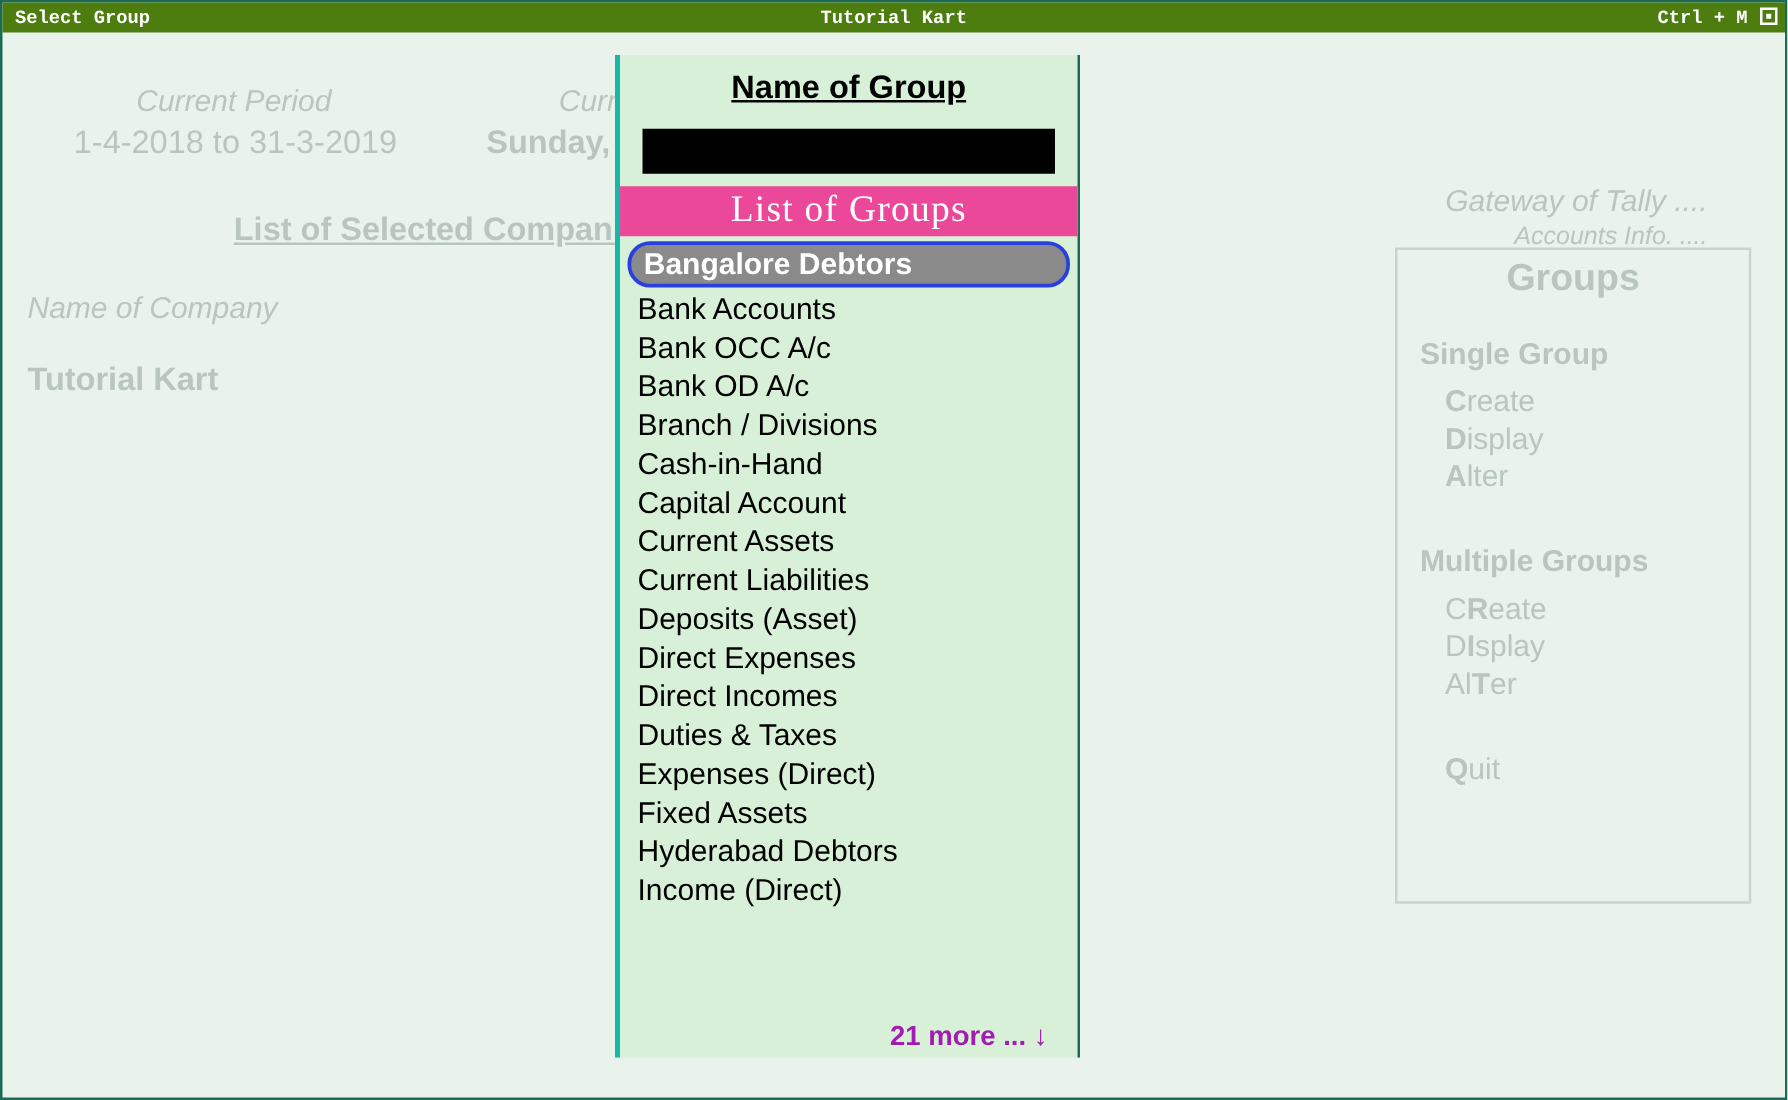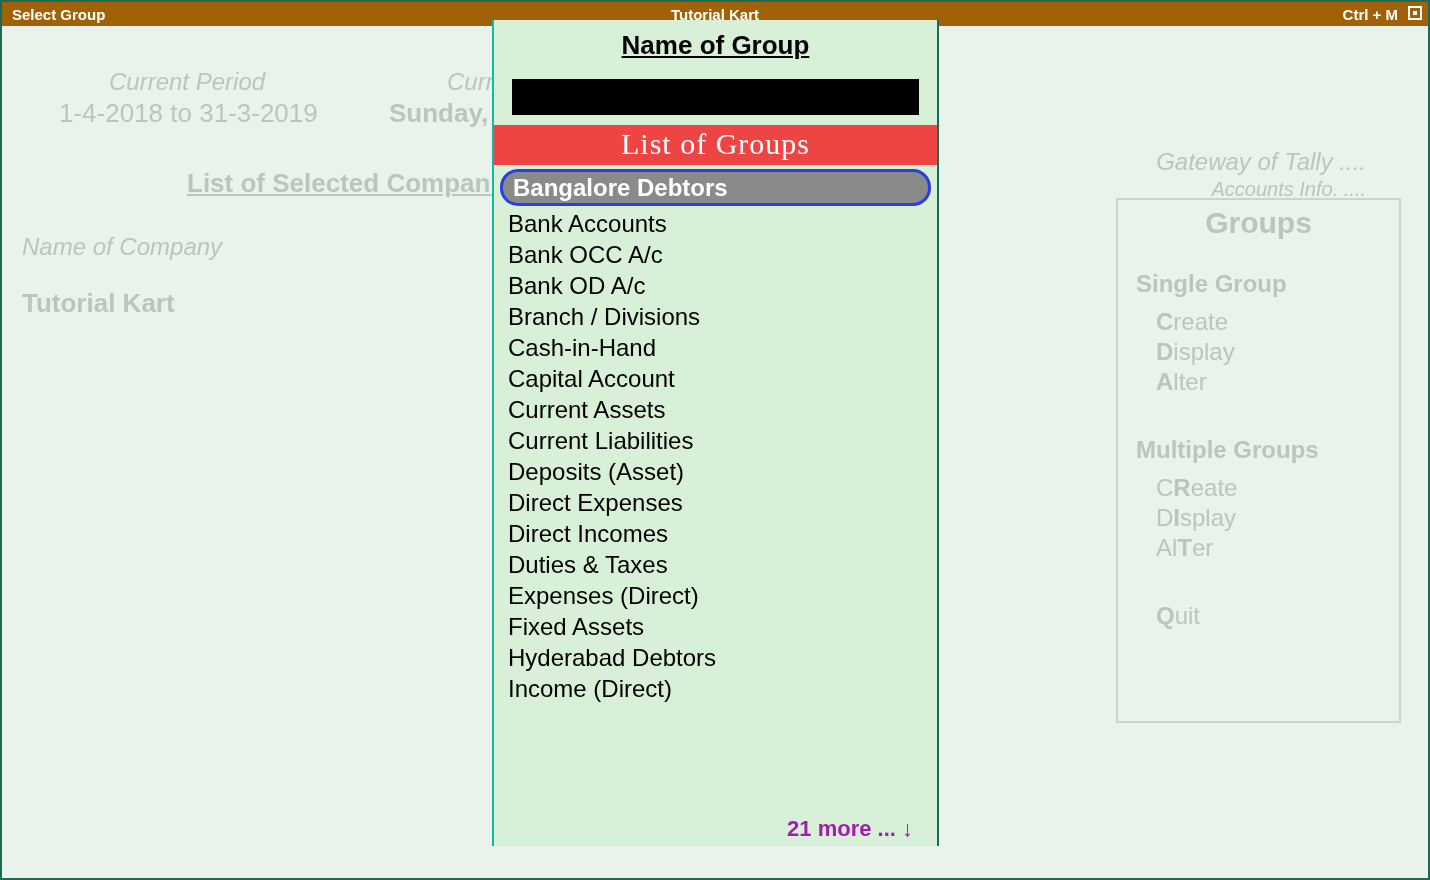--- a/index.html
+++ b/index.html
@@ -11,26 +11,27 @@
     position: relative;
     background: #e9f3ec;
     border: 2px solid #1c6b55;
   }
 
   
   .topbar {
     position: absolute;
     left: 0; right: 0; top: 0;
     height: 24px;
-    background: #a16207;
+    background: #4d7c0f;
     color: #ffffff;
     display: flex;
     align-items: center;
     font-size: 15px;
     font-weight: bold;
+    font-family: Liberation Mono, monospace;
   }
   .topbar .tb-left   { position: absolute; left: 10px;  }
   .topbar .tb-center { position: absolute; left: 0; right: 0; text-align: center; }
   .topbar .tb-right  { position: absolute; right: 30px; }
   .topbar .tb-sq     { position: absolute; right: 6px; top: 4px; width: 14px; height: 14px; border: 2px solid #fff; }
   .topbar .tb-sq::after{ content:""; position:absolute; inset:3px; background:#fff; }
 
   
   .bg {
     position: absolute;
@@ -57,40 +58,40 @@
   .groups-panel .gp-title   { text-align:center; font-size:30px; font-weight:bold; margin-top:6px; }
   .groups-panel .gp-heading { font-size:24px; font-weight:bold; margin:30px 0 10px 18px; }
   .groups-panel .gp-heading.mg { margin-top:40px; }
   .groups-panel .gp-item    { font-size:24px; margin:2px 0 2px 38px; }
   .groups-panel .gp-item.q  { margin-top:40px; }
   .hot { font-weight:bold; }
 
   
   .popup {
     position:absolute;
-    left:490px; top:18px;
-    width:447px; bottom:32px;
+    left:490px; top:42px;
+    width:372px; bottom:32px;
     background:#d7f0d7;
-    border-left:2px solid #14b8a6;
+    border-left:4px solid #14b8a6;
     border-right:2px solid #1c6b55;
   }
   .popup .pop-title {
     text-align:center;
     font-size:26px;
     font-weight:bold;
     text-decoration: underline;
     margin-top:10px;
   }
   .popup .searchbox {
     margin:18px 18px 10px 18px;
     height:36px;
     background:#000;
   }
   .popup .list-header {
-    background:#ef4444;
+    background:#ec4899;
     color:#fff;
     font-family:"Times New Roman", serif;
     font-size:30px;
     text-align:center;
     padding:2px 0 4px 0;
     letter-spacing:1px;
   }
   .popup .list-body { padding:4px 0 0 0; }
   .popup .list-item {
     font-size:24px;

